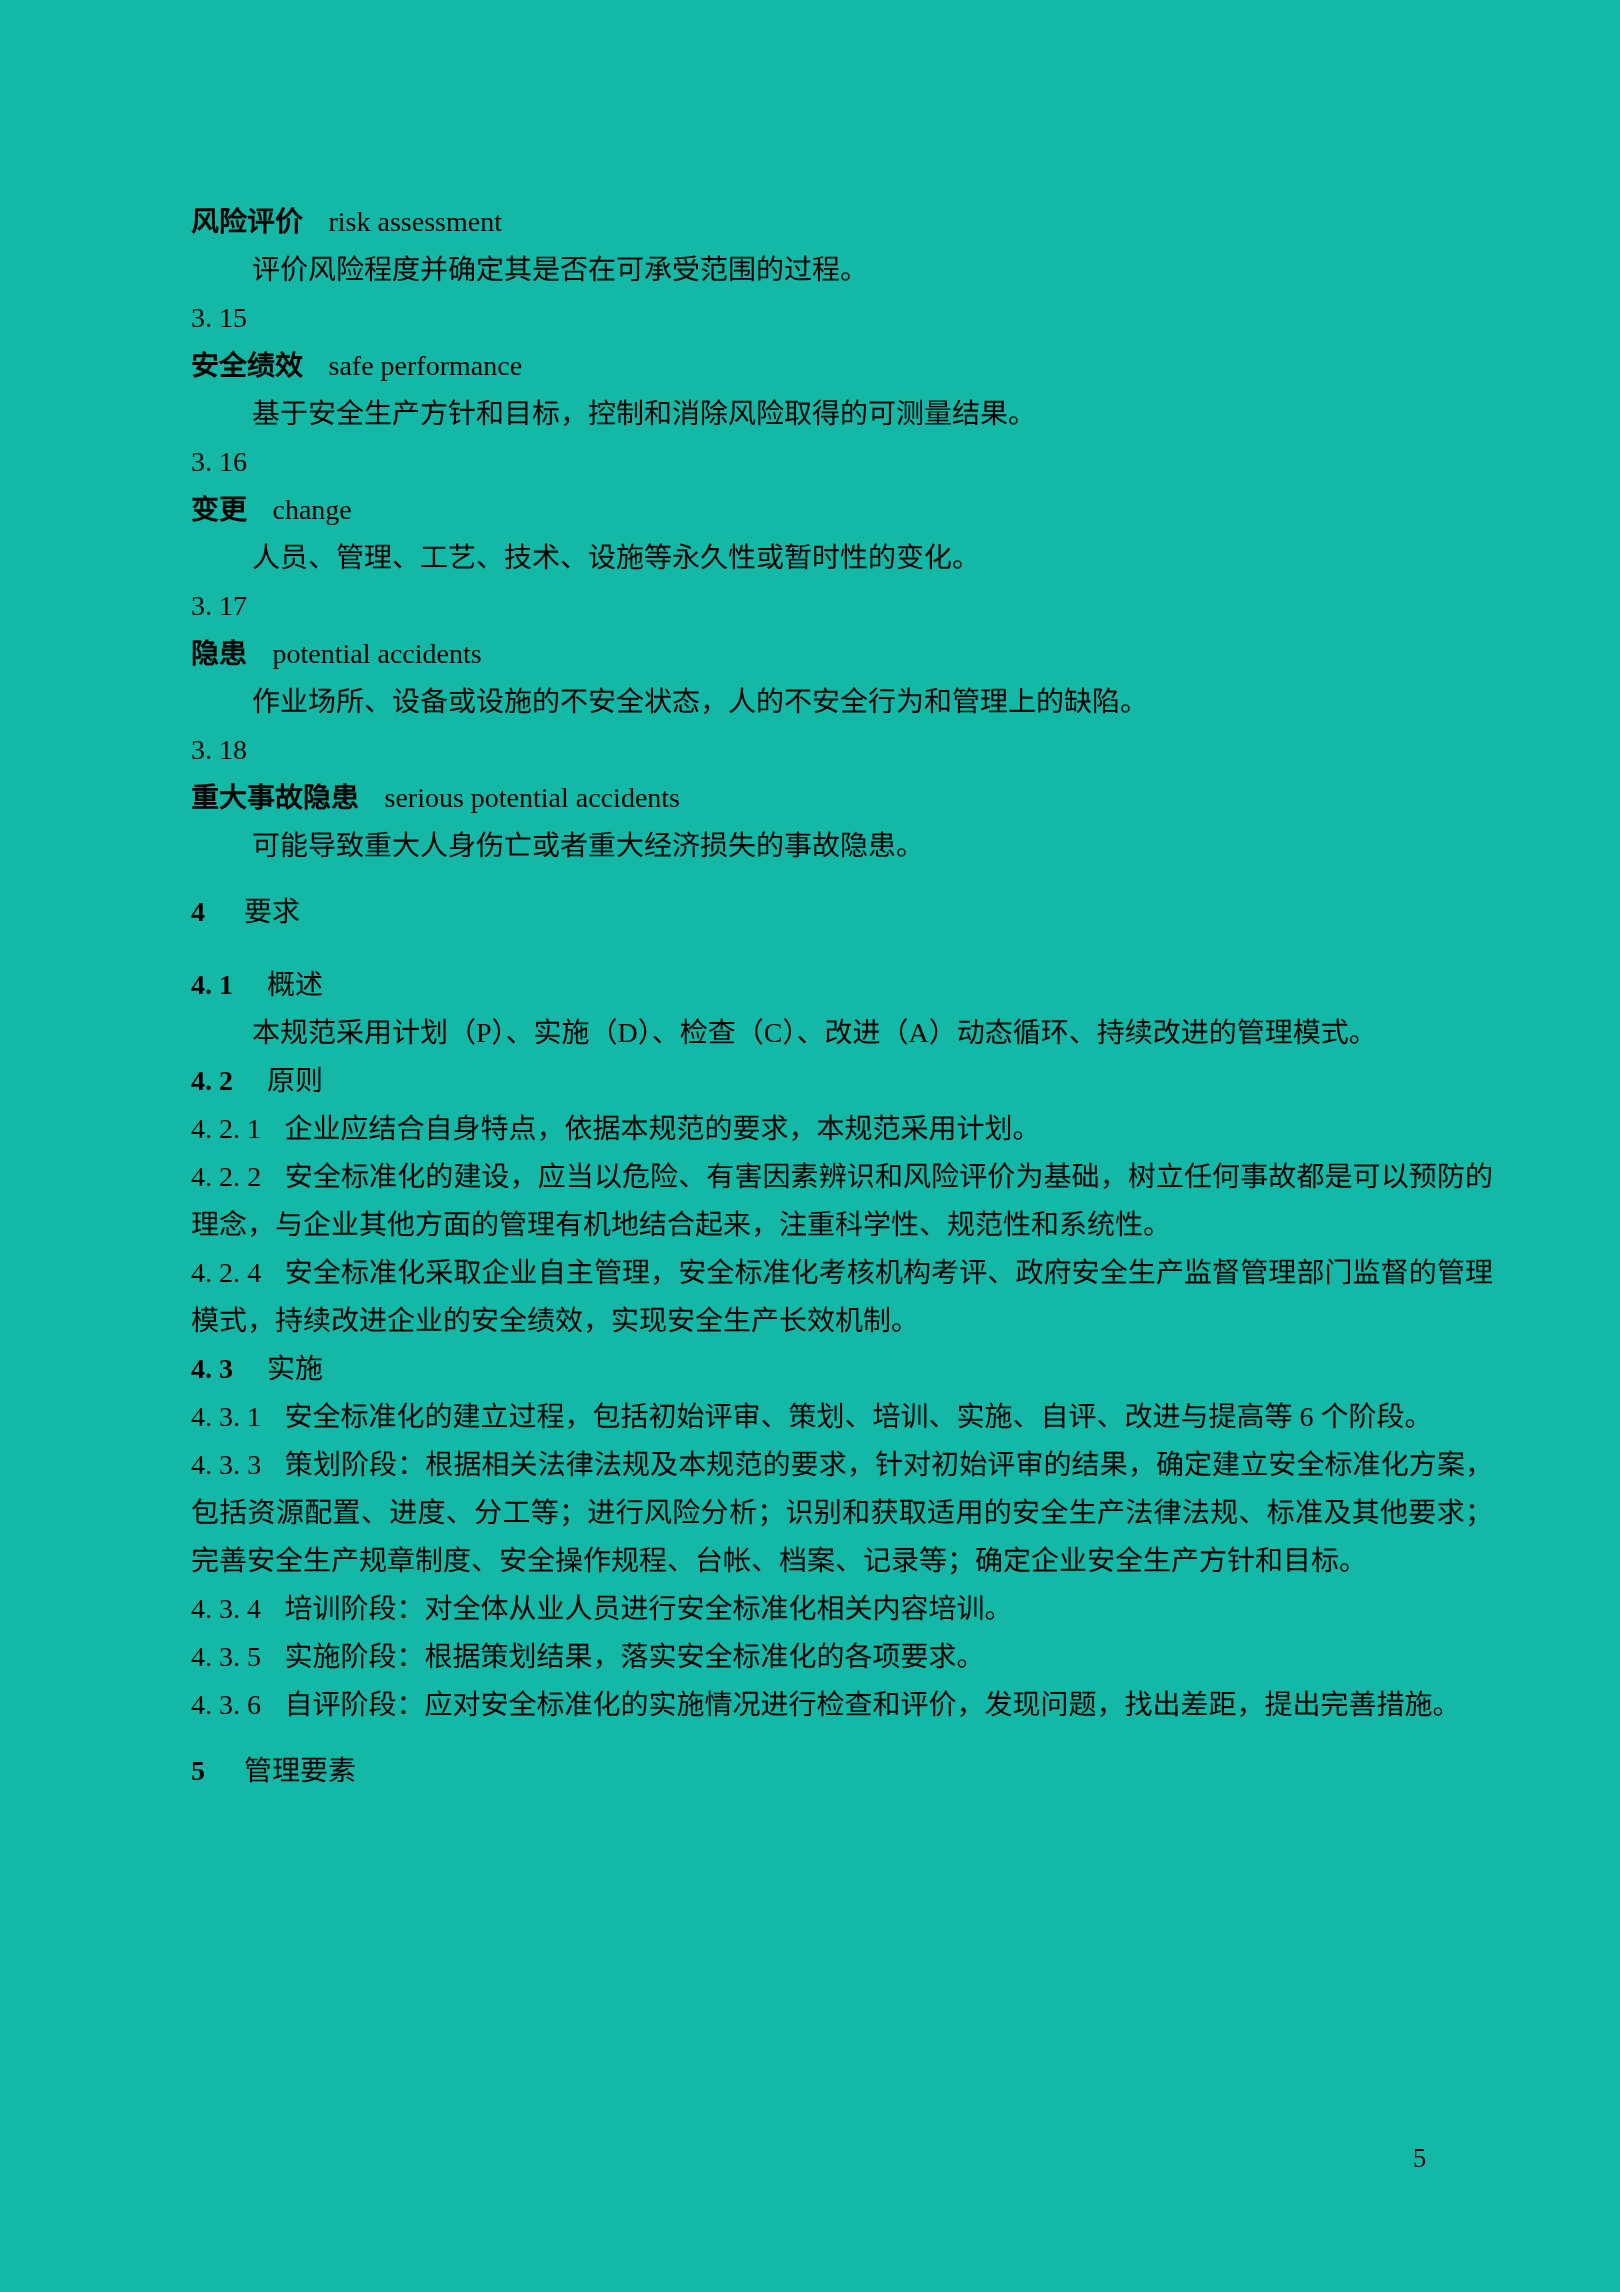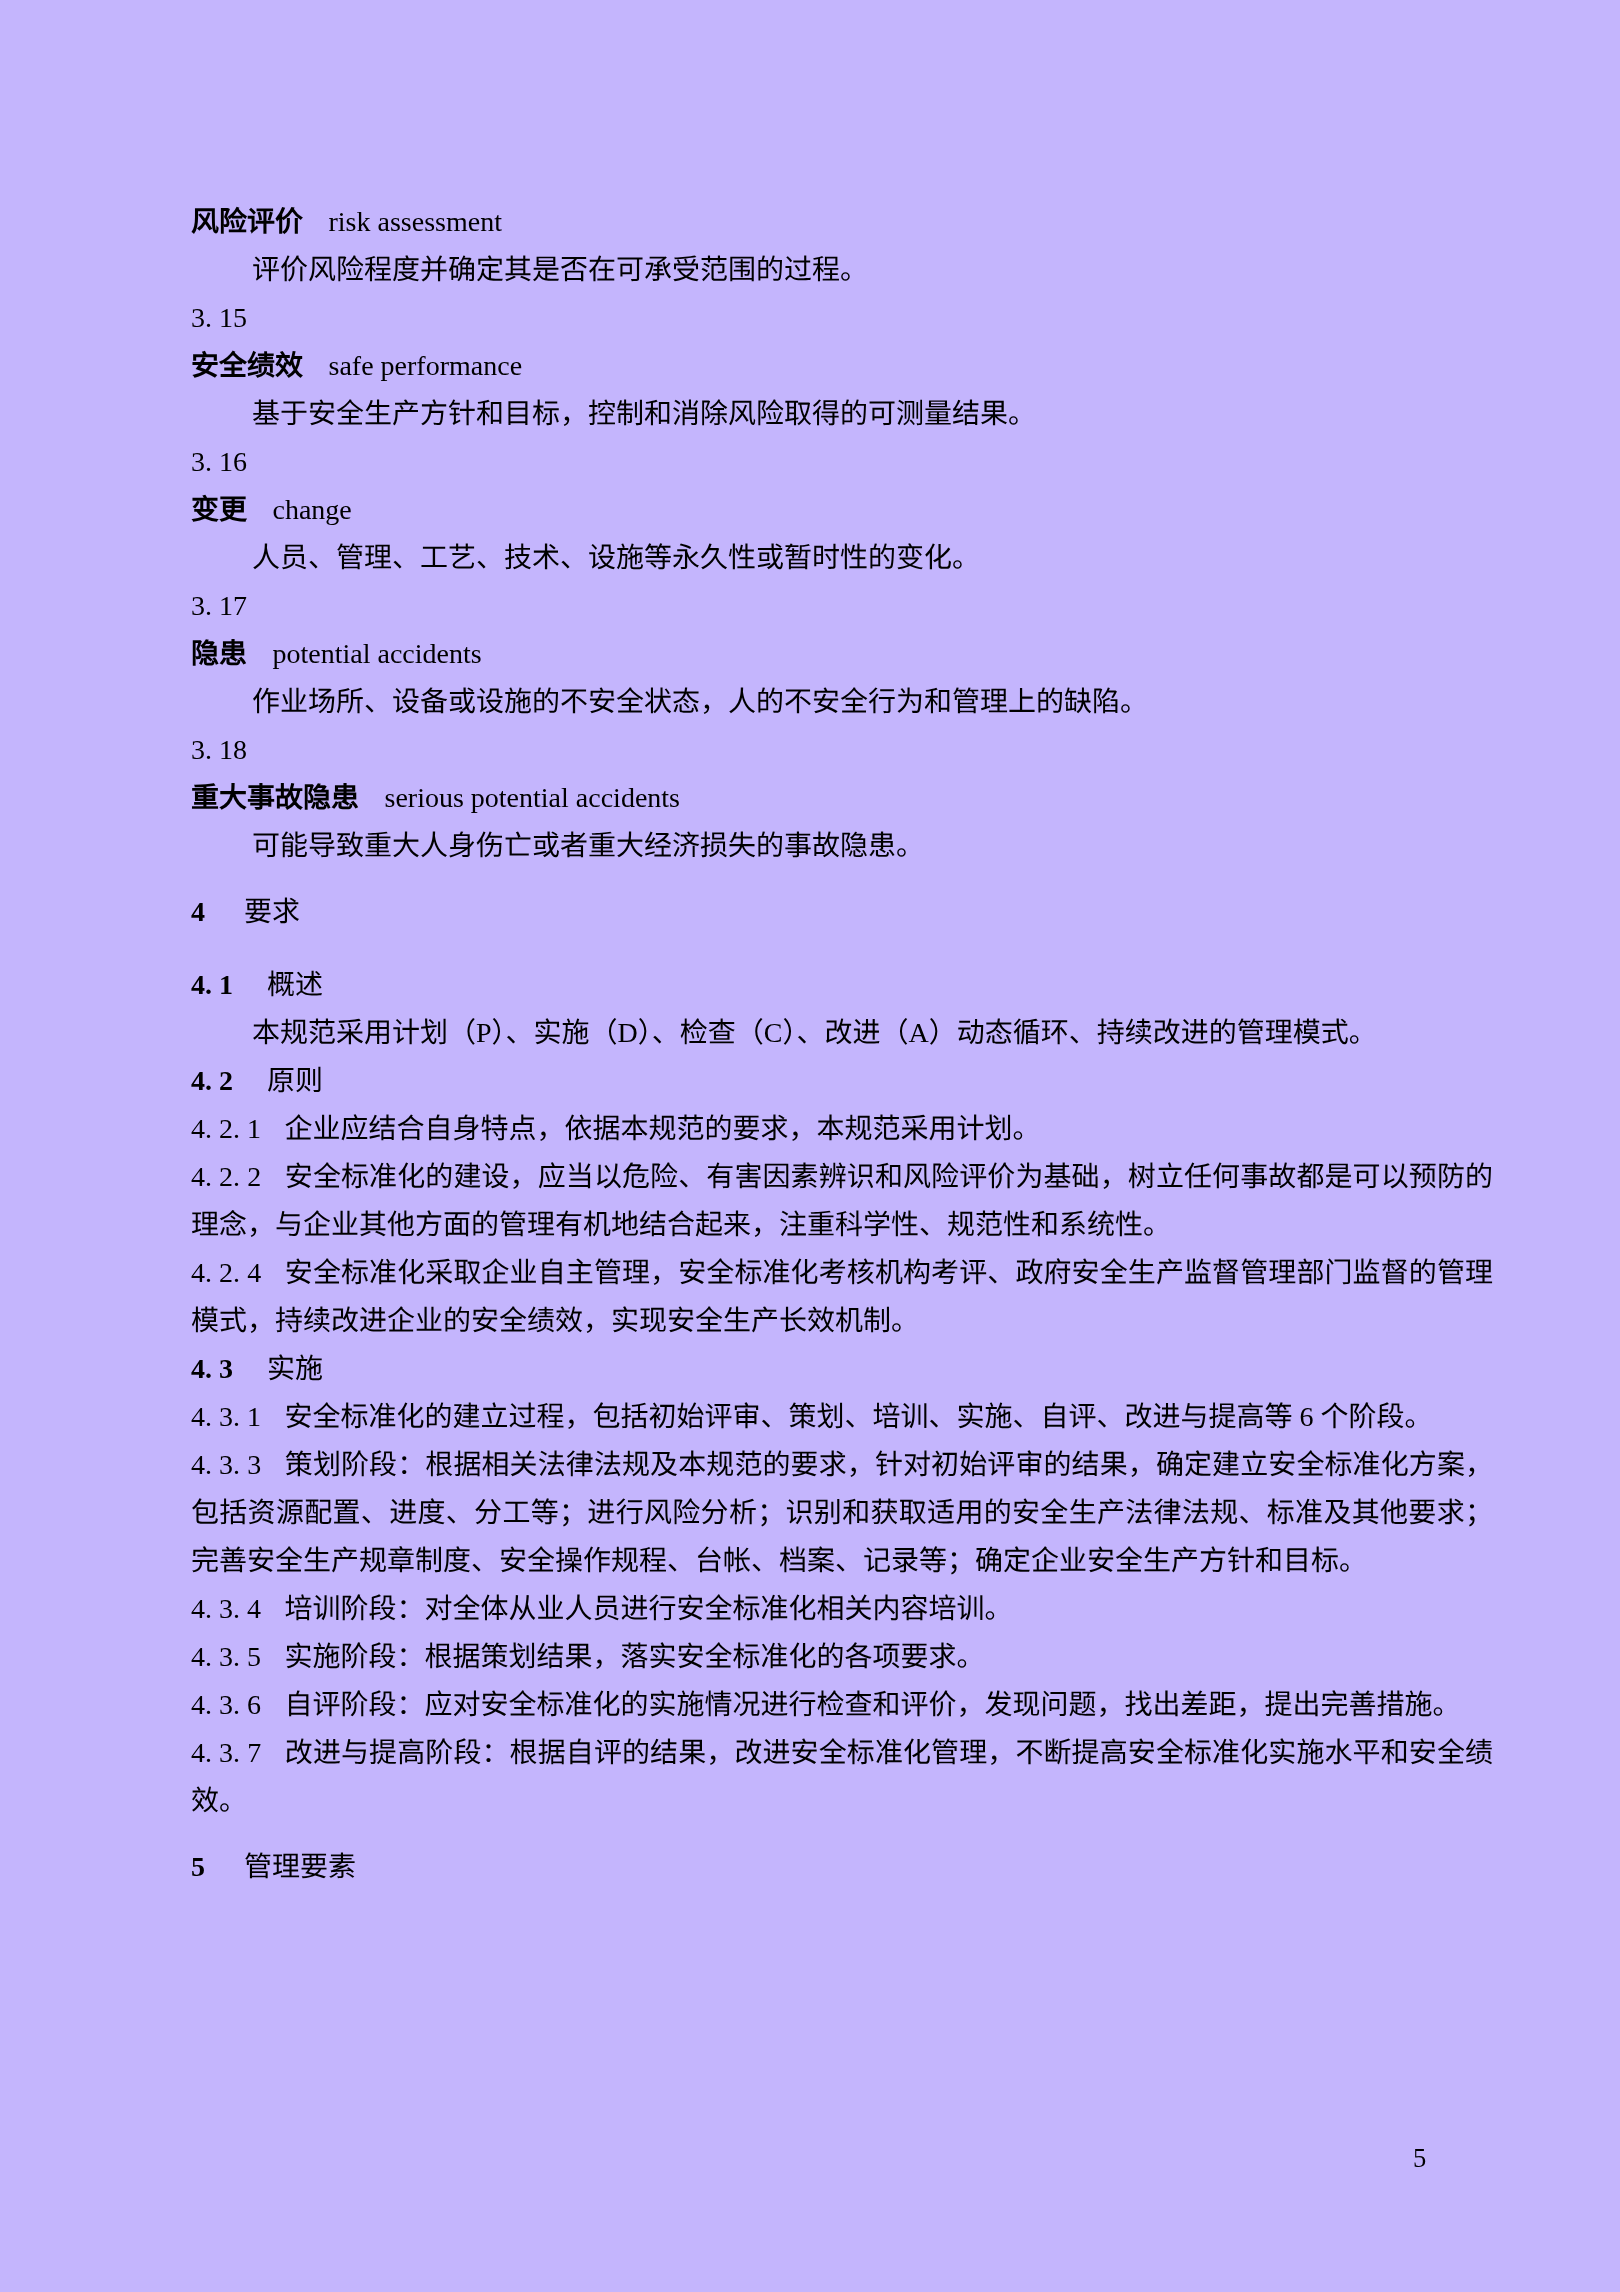--- a/index.html
+++ b/index.html
@@ -1,21 +1,21 @@
 <!DOCTYPE html>
 <html lang="zh-CN"><head>
 <meta charset="utf-8">
 <style>
   html, body { margin: 0; padding: 0; background: #ffffff; }
 
   .page {
     position: relative;
     width: 1620px;
     height: 2293px;
-    background: #c4b5fd;
+    background: #14b8a6;
     color: #000000;
     font-family: "Liberation Serif", "DejaVu Serif", serif;
     overflow: hidden;
   }
 
   .doc {
     position: absolute;
     left: 191px;
     top: 198px;
     width: 1302px;
@@ -94,18 +94,17 @@
       <div class="heading h2"><span class="h-num">4. 2</span><span class="h-title">原则</span></div>
       <p class="para"><span class="p-num">4. 2. 1</span><span class="p-text">企业应结合自身特点，依据本规范的要求，本规范采用计划。</span></p>
       <p class="para"><span class="p-num">4. 2. 2</span><span class="p-text">安全标准化的建设，应当以危险、有害因素辨识和风险评价为基础，树立任何事故都是可以预防的理念，与企业其他方面的管理有机地结合起来，注重科学性、规范性和系统性。</span></p>
       <p class="para"><span class="p-num">4. 2. 4</span><span class="p-text">安全标准化采取企业自主管理，安全标准化考核机构考评、政府安全生产监督管理部门监督的管理模式，持续改进企业的安全绩效，实现安全生产长效机制。</span></p>
       <div class="heading h2"><span class="h-num">4. 3</span><span class="h-title">实施</span></div>
       <p class="para"><span class="p-num">4. 3. 1</span><span class="p-text">安全标准化的建立过程，包括初始评审、策划、培训、实施、自评、改进与提高等 6 个阶段。</span></p>
       <p class="para"><span class="p-num">4. 3. 3</span><span class="p-text">策划阶段：根据相关法律法规及本规范的要求，针对初始评审的结果，确定建立安全标准化方案，包括资源配置、进度、分工等；进行风险分析；识别和获取适用的安全生产法律法规、标准及其他要求；完善安全生产规章制度、安全操作规程、台帐、档案、记录等；确定企业安全生产方针和目标。</span></p>
       <p class="para"><span class="p-num">4. 3. 4</span><span class="p-text">培训阶段：对全体从业人员进行安全标准化相关内容培训。</span></p>
       <p class="para"><span class="p-num">4. 3. 5</span><span class="p-text">实施阶段：根据策划结果，落实安全标准化的各项要求。</span></p>
       <p class="para"><span class="p-num">4. 3. 6</span><span class="p-text">自评阶段：应对安全标准化的实施情况进行检查和评价，发现问题，找出差距，提出完善措施。</span></p>
-      <p class="para"><span class="p-num">4. 3. 7</span><span class="p-text">改进与提高阶段：根据自评的结果，改进安全标准化管理，不断提高安全标准化实施水平和安全绩效。</span></p>
       <div class="heading h1"><span class="h-num">5</span><span class="h-title">管理要素</span></div>
     </main>
   <div class="page-number">5</div>
 </div>
 
 
 </body></html>

